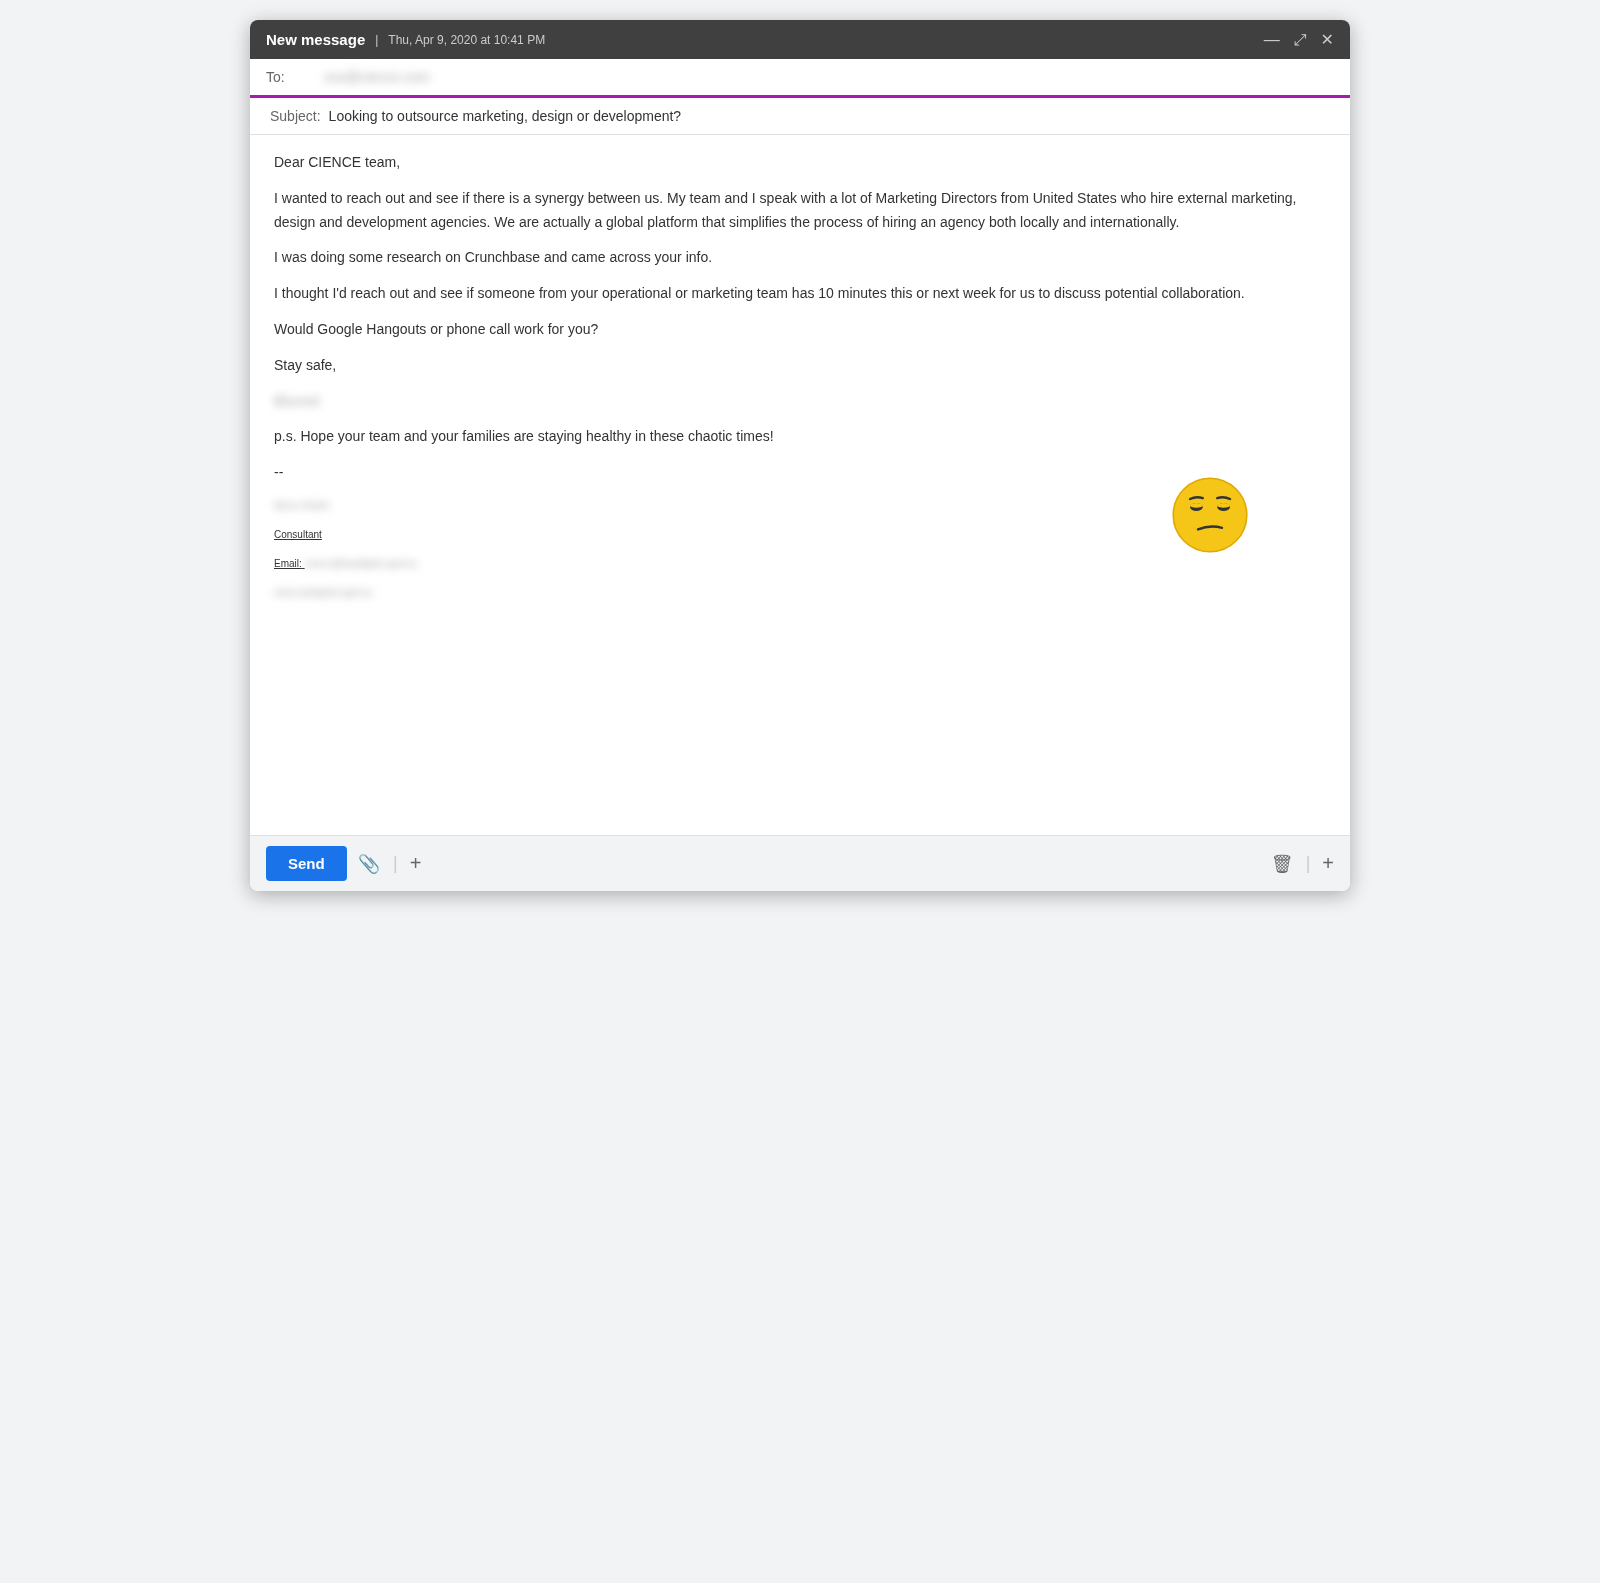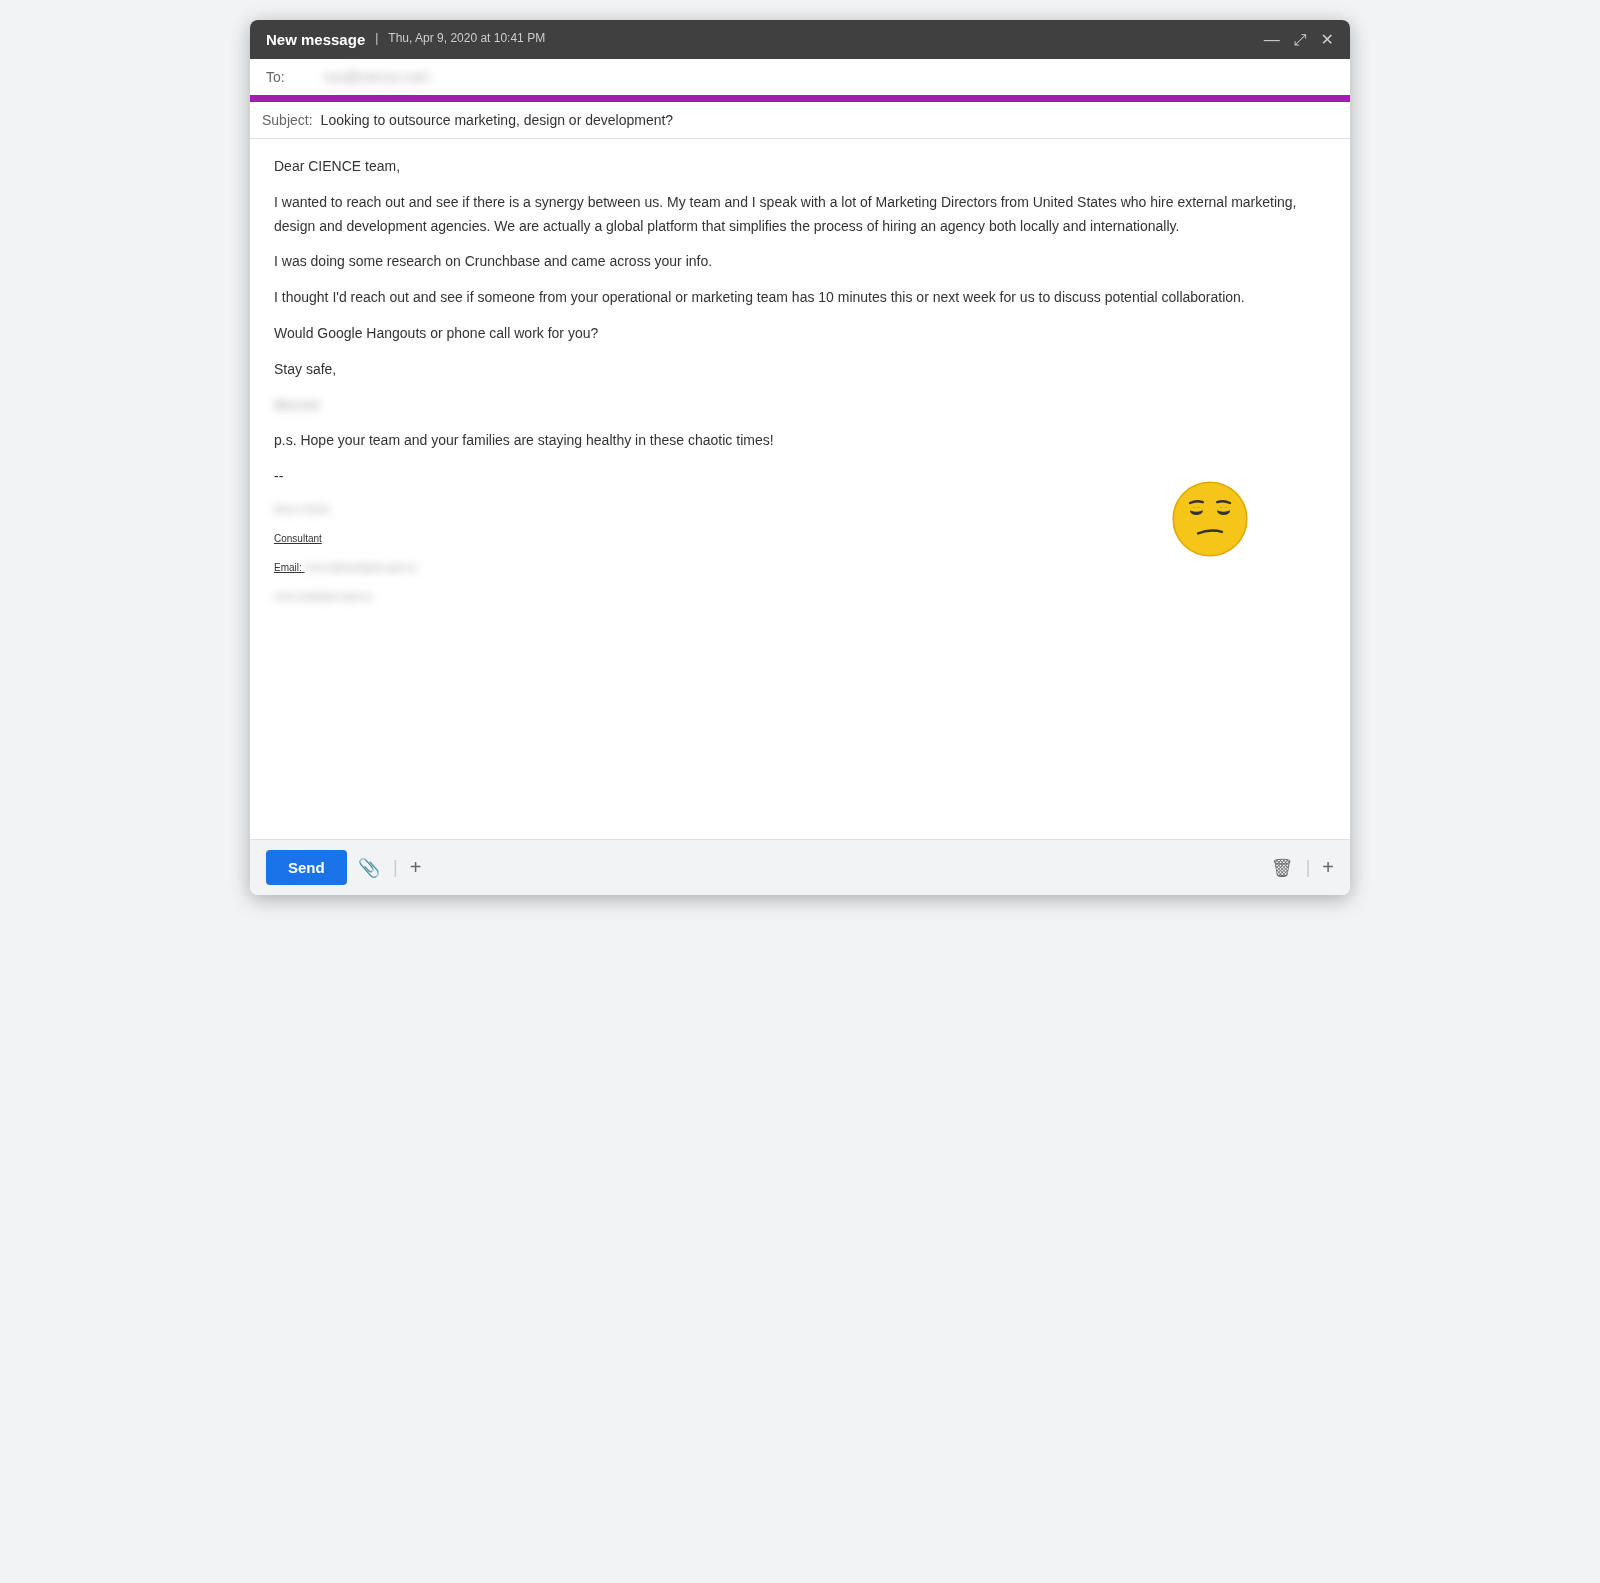--- a/index.html
+++ b/index.html
@@ -24,20 +24,21 @@
     .compose-header {
       background: #404040;
       color: #fff;
       padding: 10px 16px;
       display: flex;
       align-items: center;
       justify-content: space-between;
     }
     .compose-header-left {
       display: flex;
+      align-items: center;
       gap: 10px;
     }
     .compose-title {
       font-size: 15px;
       font-weight: bold;
       color: #fff;
     }
     .compose-header-meta {
       font-size: 12px;
       color: #ccc;
@@ -50,38 +51,38 @@
     .header-icon {
       color: #ccc;
       font-size: 16px;
       cursor: pointer;
       user-select: none;
     }
     .compose-field {
       display: flex;
       align-items: center;
       padding: 10px 16px;
-      border-bottom: 7px solid #a21caf;
+      border-bottom: 3px solid #a21caf;
       font-size: 14px;
       color: #333;
     }
     .compose-field-label {
       color: #666;
       margin-right: 8px;
       min-width: 50px;
       font-size: 14px;
     }
     .compose-field-value {
       color: #999;
       font-size: 14px;
     }
     .compose-subject {
       display: flex;
       align-items: center;
-      padding: 10px 12px;
+      padding: 10px 20px;
       border-bottom: 1px solid #e0e0e0;
       font-size: 14px;
       color: #333;
     }
     .compose-body {
       padding: 16px;
       font-size: 14px;
       color: #333;
       line-height: 1.7;
       flex: 1;

